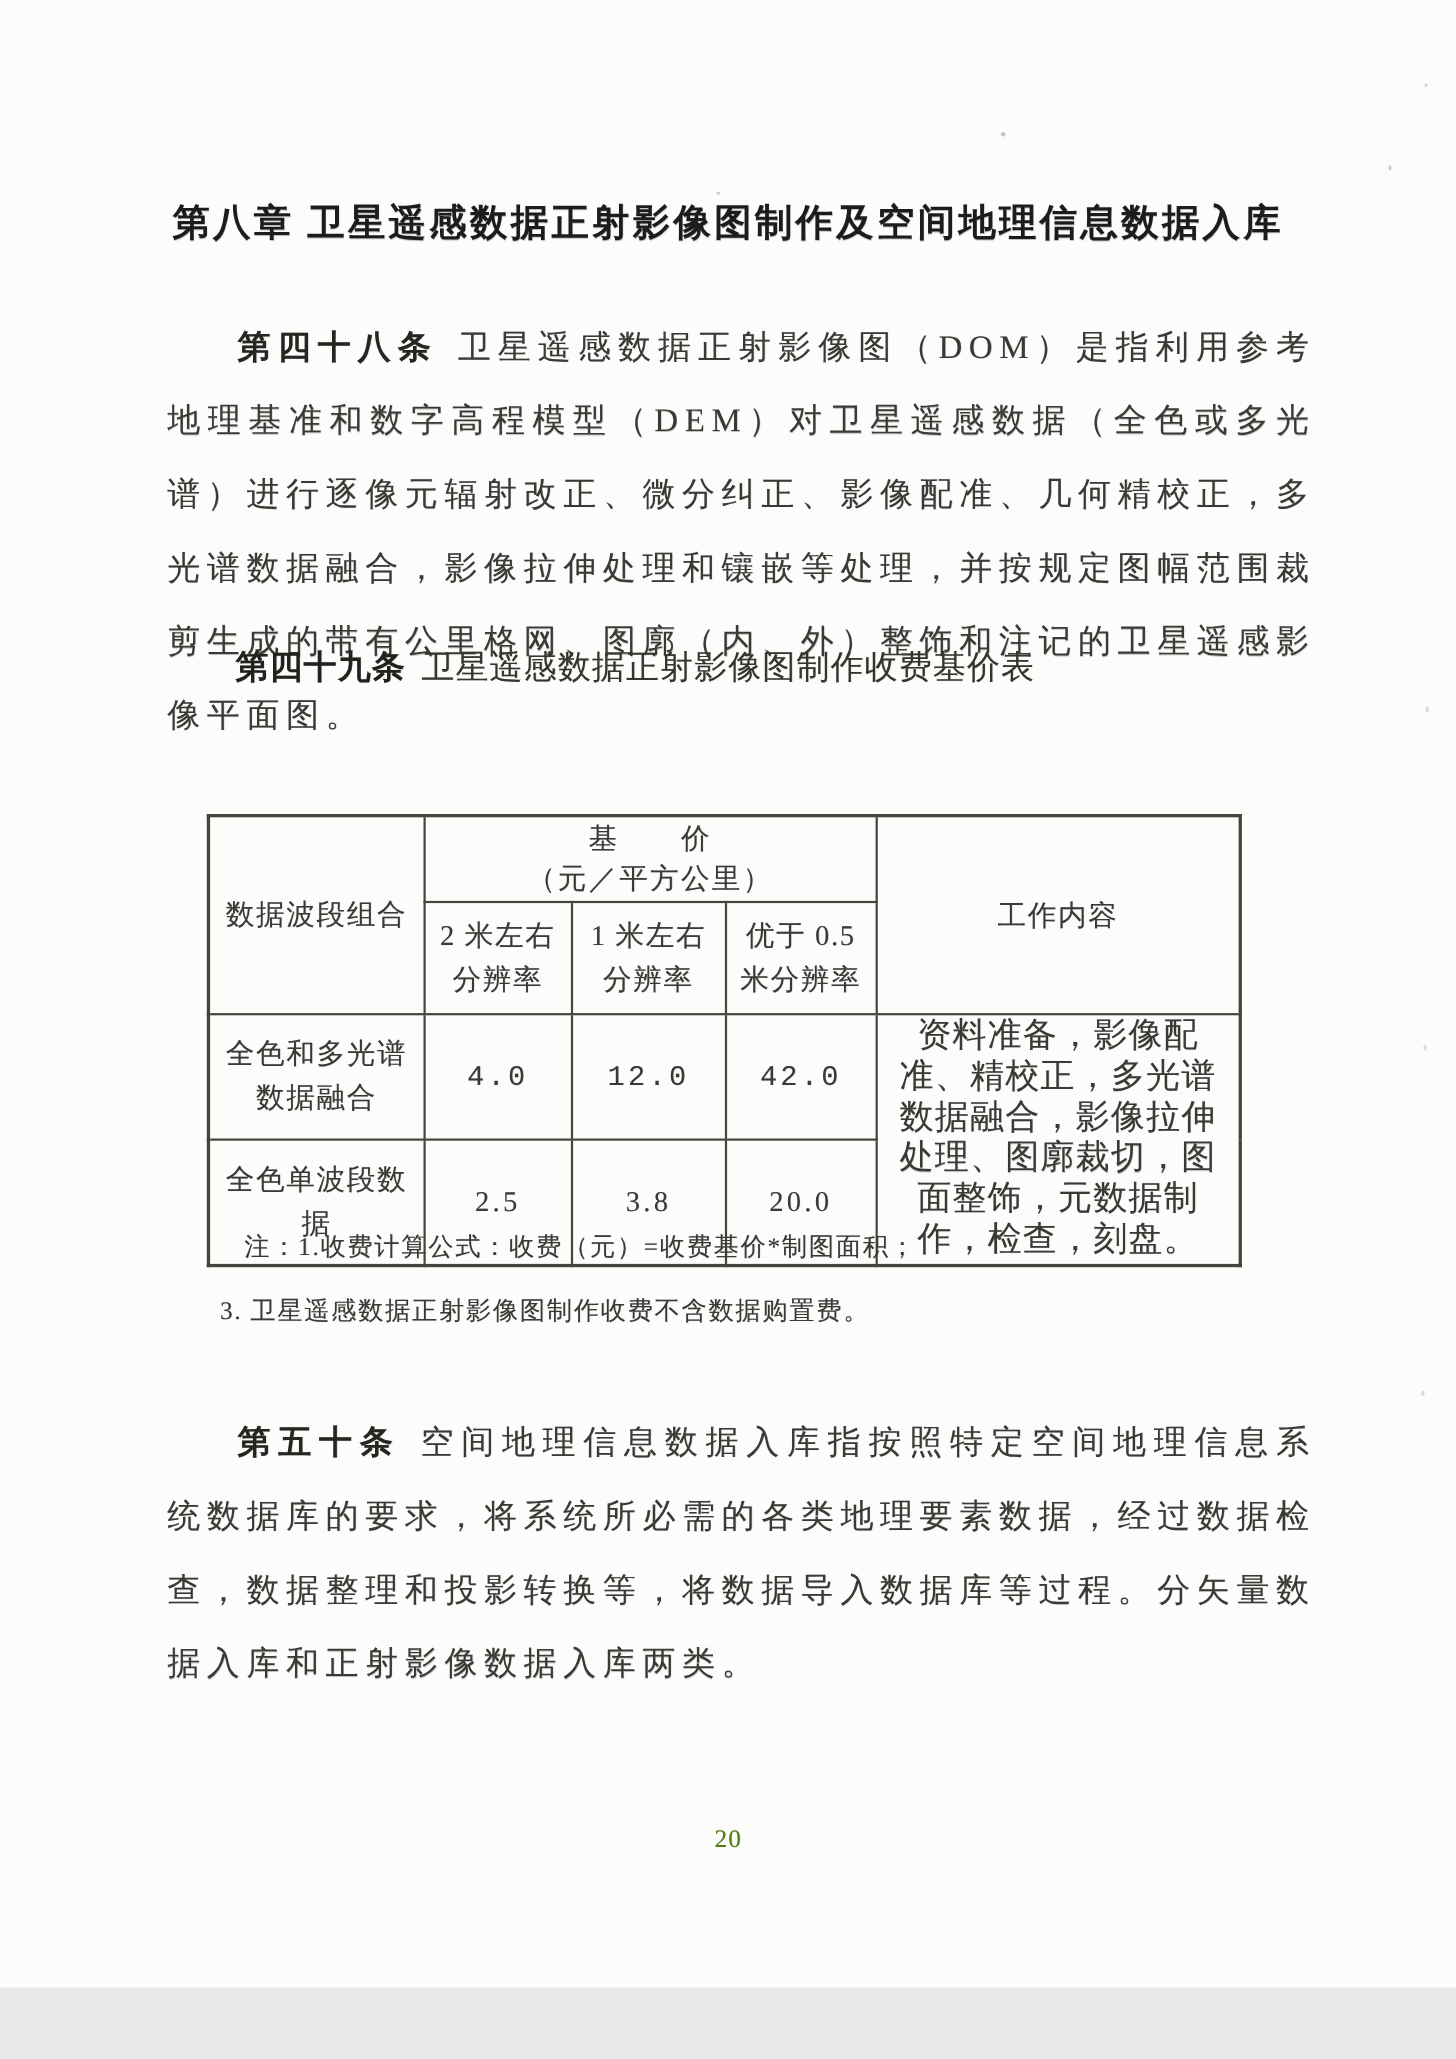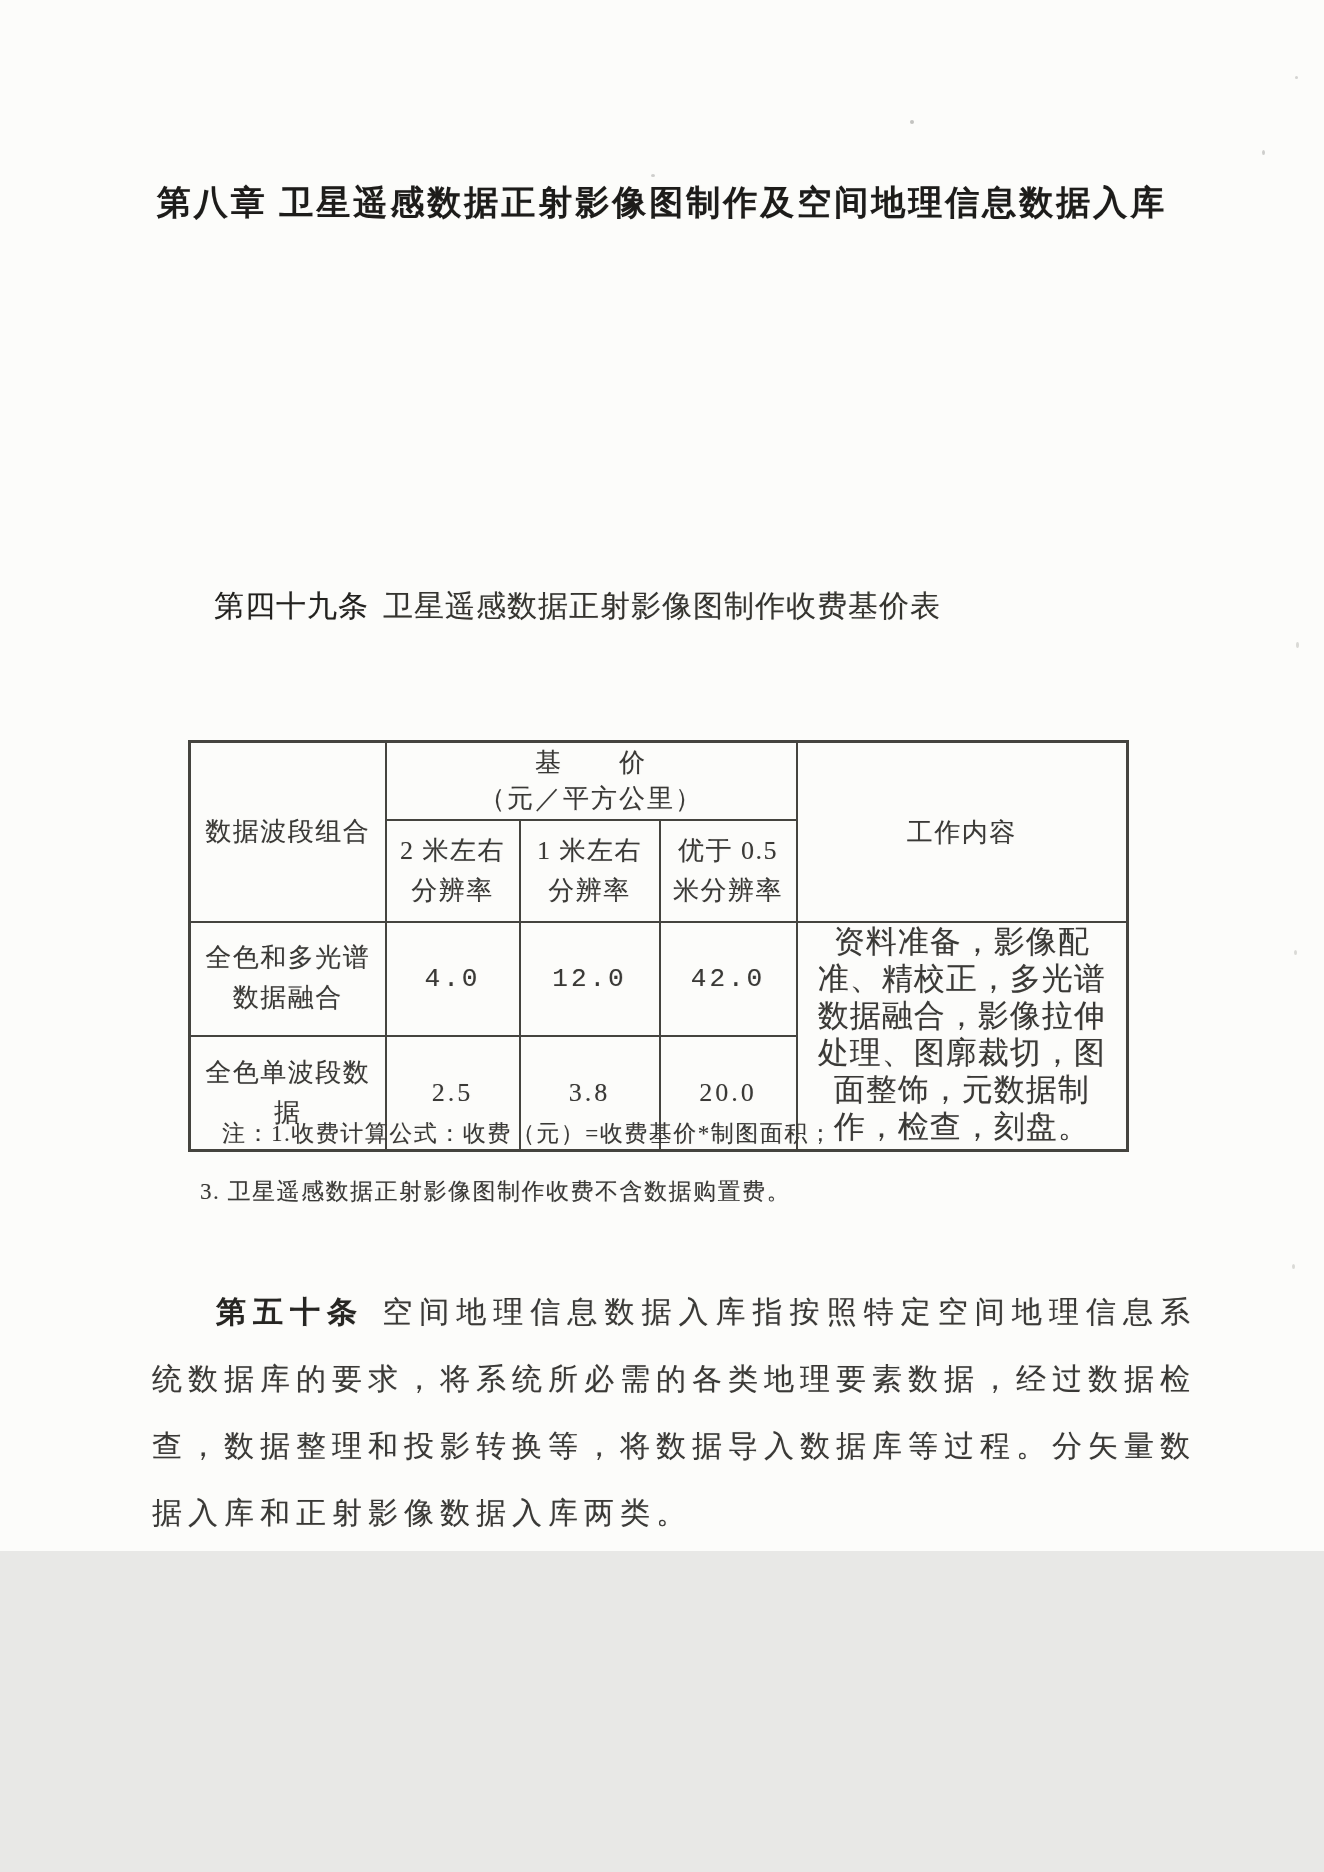--- a/index.html
+++ b/index.html
@@ -1,19 +1,19 @@
 <!DOCTYPE html>
 <html><head>
 <meta charset="utf-8">
 <style>
   * { margin:0; padding:0; box-sizing:border-box; }
   html,body { background:#e8e8e6; }
   .page {
     position:relative;
-    width:1324px; height:1551px;
+    width:1324px; height:1807px;
     margin:0 auto;
     background:#fcfcfa;
     font-family:"Liberation Serif","DejaVu Serif",serif;
     color:#2e2d2b;
     overflow:hidden;
     text-shadow:0.3px 0.3px 0.7px rgba(70,70,70,0.35);
   }
 
   .doc-title {
     position:absolute; top:180px; left:0; width:100%;
@@ -31,21 +31,21 @@
   }
   .para .run-in { font-weight:bold; color:#262522; margin-right:18px; }
   #article-48 { top:282px; text-indent:64px; }
   #article-50 { top:1278px; text-indent:64px; }
 
   .table-caption {
     position:absolute; top:586px; left:214px;
     font-size:30px; letter-spacing:1px; color:#35342f;
     white-space:nowrap;
   }
-  .table-caption .run-in { font-weight:normal; color:#22211e; margin-right:14px; }
+  .table-caption .run-in { font-weight:bold; color:#22211e; margin-right:14px; }
 
   table.price-table {
     position:absolute; top:740px; left:188px;
     width:938px; height:358px;
     border-collapse:collapse; table-layout:fixed;
     font-size:26px; letter-spacing:1.5px; color:#3a3936;
   }
   table.price-table td {
     border:2px solid #45443f;
     text-align:center; vertical-align:middle;
@@ -90,20 +90,23 @@
   .s6 { left:1292px; top:1264px; width:3px; height:5px; opacity:.3; }
   .s7 { left:651px;  top:174px;  width:4px; height:3px; opacity:.4; }
 </style>
 </head>
 <body>
 
 <div class="page">
 
   <div class="doc-title">第八章 卫星遥感数据正射影像图制作及空间地理信息数据入库</div>
 
+  <div class="para" id="article-48">
+    <span class="run-in">第四十八条</span><span>卫星遥感数据正射影像图（DOM）是指利用参考地理基准和数字高程模型（DEM）对卫星遥感数据（全色或多光谱）进行逐像元辐射改正、微分纠正、影像配准、几何精校正，多光谱数据融合，影像拉伸处理和镶嵌等处理，并按规定图幅范围裁剪生成的带有公里格网、图廓（内、外）整饰和注记的卫星遥感影像平面图。</span>
+  </div>
 
   <div class="table-caption">
     <span class="run-in">第四十九条</span><span>卫星遥感数据正射影像图制作收费基价表</span>
   </div>
 
   <table class="price-table">
     <colgroup>
       <col style="width:196px">
       <col style="width:134px">
       <col style="width:140px">

